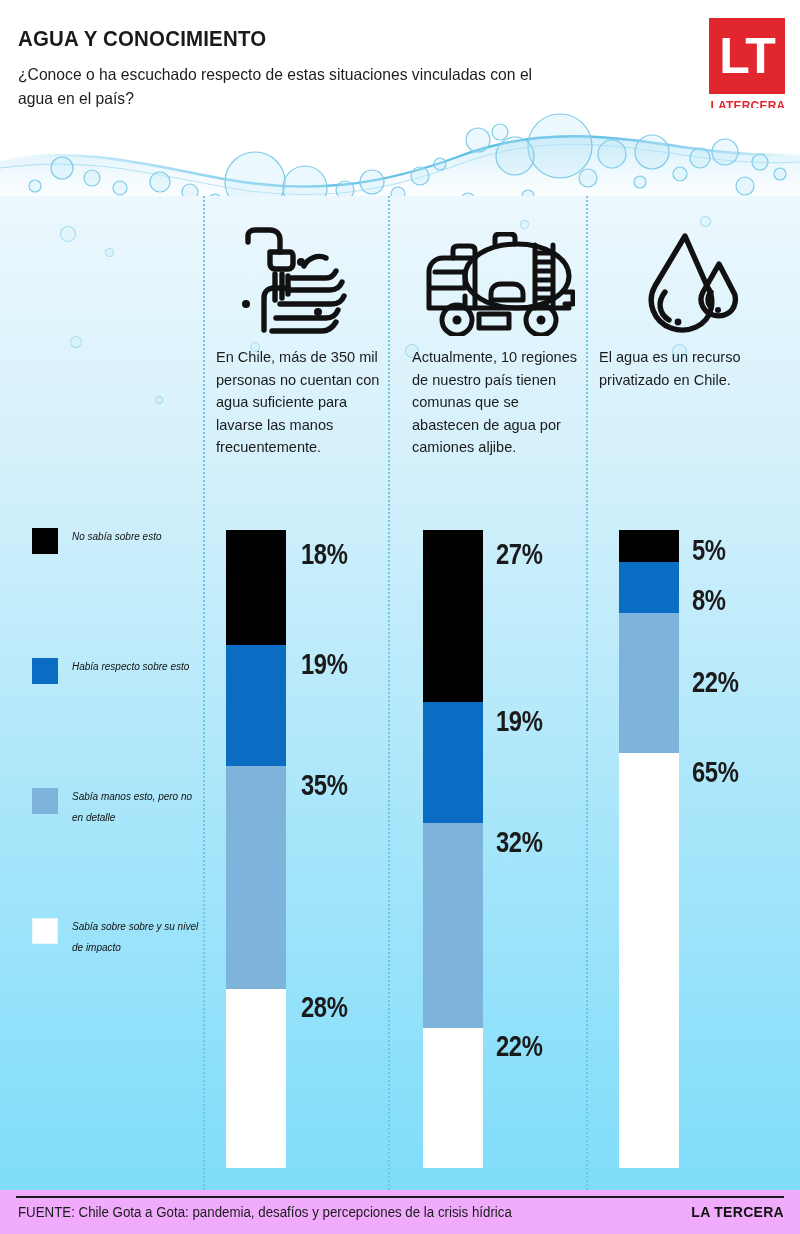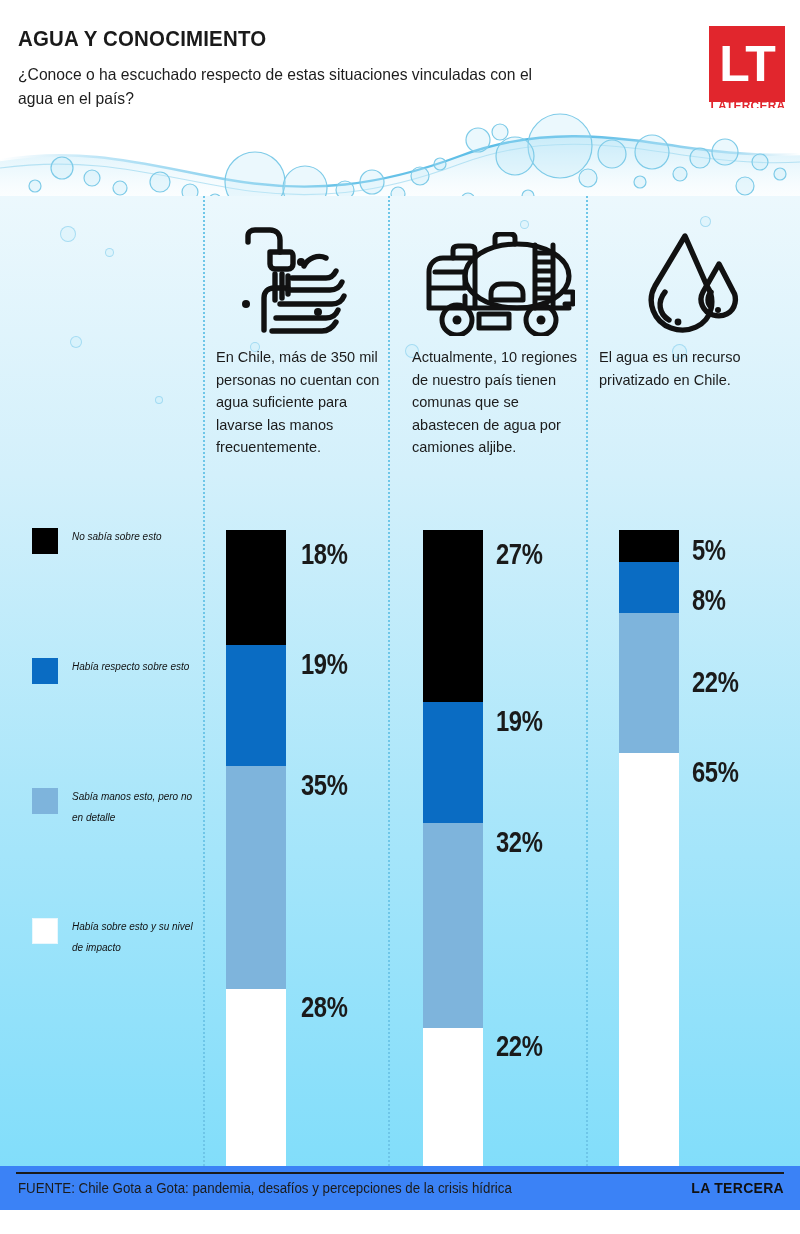--- a/index.html
+++ b/index.html
@@ -21,21 +21,21 @@
     font-size: 22px; font-weight: bold; letter-spacing: 0.2px;
     color: #1a1a1a; font-stretch: condensed;
     transform: scaleX(0.93); transform-origin: left center;
   }
   #subtitle {
     position: absolute; left: 18px; top: 62px; width: 560px;
     font-size: 16.5px; line-height: 24px; color: #1d1d1d;
     transform: scaleX(0.95); transform-origin: left top;
   }
   #lt-logo {
-    position: absolute; left: 709px; top: 26px; width: 76px; height: 76px;
+    position: absolute; left: 709px; top: 18px; width: 76px; height: 76px;
     background: #e1262d;
   }
   #lt-logo-text {
     position: absolute; left: 0; top: 0; width: 76px; height: 76px;
     display: flex; align-items: center; justify-content: center;
     color: #fff; font-size: 50px; font-weight: bold; line-height: 1;
     letter-spacing: -1px;
   }
   #lt-wordmark {
     position: absolute; left: 709px; top: 99px; width: 76px;
@@ -104,22 +104,22 @@
   .pct {
     position: absolute;
     font-size: 29px; font-weight: bold; color: #1a1a1a;
     letter-spacing: -0.5px;
     transform: scaleX(0.82); transform-origin: left center;
     white-space: nowrap;
   }
 
   
   #footer {
-    position: absolute; left: 0; top: 1166px; width: 800px; height: 44px;
-    background: #3b82f6;
+    position: absolute; left: 0; top: 1190px; width: 800px; height: 44px;
+    background: #f0abfc;
   }
   #footer-rule {
     position: absolute; left: 16px; top: 6px; width: 768px; height: 2px;
     background: #1a1a1a;
   }
   #source-text {
     position: absolute; left: 18px; top: 14px;
     font-size: 14px; color: #1b1b1b;
     transform: scaleX(0.95); transform-origin: left top;
   }
@@ -228,21 +228,21 @@
       <span class="legend-label">Había respecto sobre esto</span>
     </div>
 
     <div class="legend-item" style="top:260px;">
       <span class="legend-swatch" style="background:#7eb4dc;"></span>
       <span class="legend-label">Sabía manos esto, pero no en detalle</span>
     </div>
 
     <div class="legend-item" style="top:390px;">
       <span class="legend-swatch white" style="background:#ffffff;"></span>
-      <span class="legend-label">Había sobre esto y su nivel de impacto</span>
+      <span class="legend-label">Sabía sobre sobre y su nivel de impacto</span>
     </div>
   </div>
 
   <div class="column">
     <svg class="col-icon" style="left:226px; top:30px;" width="124" height="112" viewBox="0 0 124 112">
       <g fill="none" stroke="#111" stroke-width="5.4" stroke-linecap="round" stroke-linejoin="round">
         <path d="M22,16 L22,10 C22,6 25,4 29,4 L44,4 C50,4 54,8 54,14 L54,26"></path>
         <path d="M44,26 L64,26 C66,26 67,28 67,30 L67,38 C67,41 65,43 62,43 L49,43 C46,43 44,41 44,38 Z"></path>
         <path d="M49,48 L49,74 M56,48 L56,72 M62,50 L62,68"></path>
         <path d="M38,104 L38,72 C38,66 42,62 48,62 L62,62"></path>

